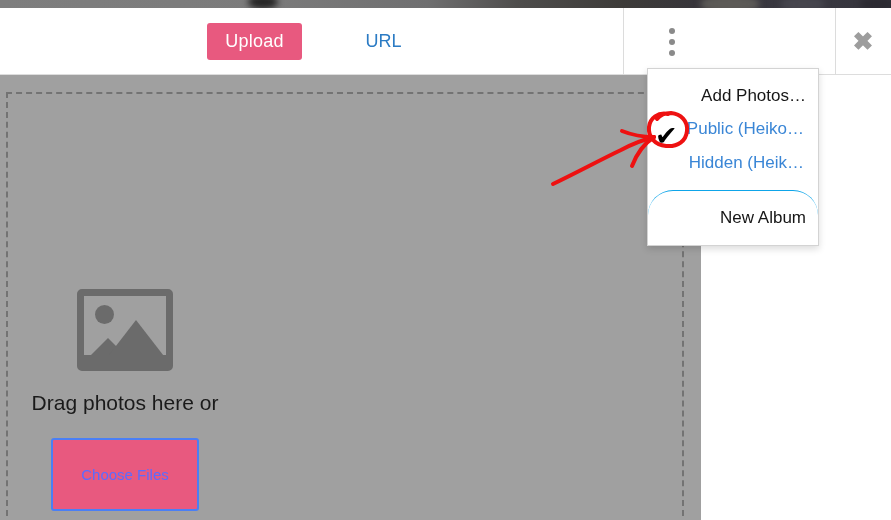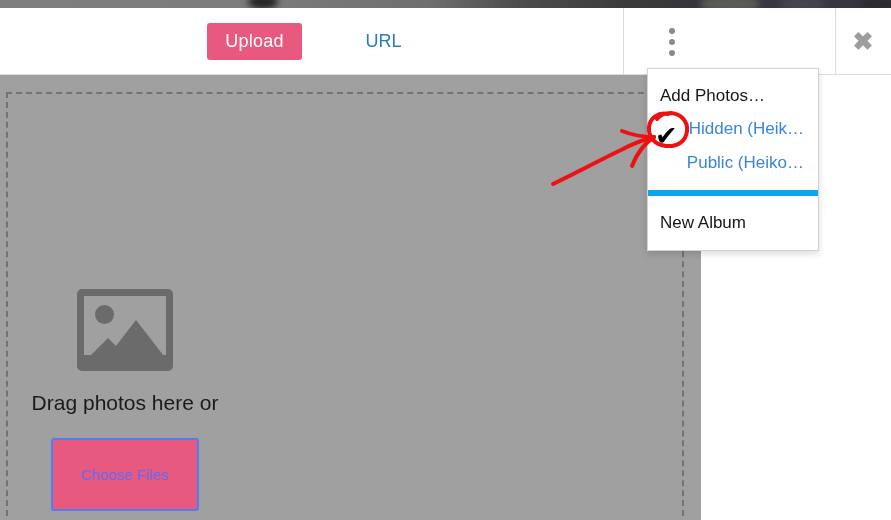--- a/index.html
+++ b/index.html
@@ -249,32 +249,32 @@
     left: 647px;
     top: 60px;
     width: 170px;
     background: #ffffff;
     border: 1px solid #d3d3d3;
     box-shadow: 0 3px 7px rgba(0,0,0,0.14);
     z-index: 40;
     padding: 0;
   }
   .menu-section { padding: 10px 0 11px 0; }
-  .menu-section + .menu-section { border-top: 6px solid #0ea5e9; }
+  .menu-section + .menu-section { border-top: 1px solid #0ea5e9; border-radius: 25px; }
 
   .menu-item {
     position: relative;
     display: block;
     padding: 6px 12px 6px 12px;
     font-size: 17px;
     line-height: 1.25;
     white-space: nowrap;
     overflow: hidden;
     cursor: pointer;
-    text-align: left;
+    text-align: right;
   }
   .menu-item.dark   { color: #161616; }
   .menu-item.link   { color: #3a86d6; text-align: right; padding-right: 14px; }
 
   
   #annotation-layer {
     position: absolute;
     left: 0; top: 0;
     width: 891px; height: 520px;
     pointer-events: none;
@@ -340,22 +340,22 @@
       <div id="drag-label">Drag photos here or</div>
 
       <button id="choose-files-button">Choose Files</button>
     </div>
   </div>
 
   <div id="album-dropdown">
 
     <div class="menu-section">
       <div class="menu-item dark">Add Photos…</div>
+      <div class="menu-item link">Public (Heiko…</div>
       <div class="menu-item link">Hidden (Heik…</div>
-      <div class="menu-item link">Public (Heiko…</div>
     </div>
 
     <div class="menu-section">
       <div class="menu-item dark">New Album</div>
     </div>
   </div>
 
   <div id="checkmark-glyph">✔</div>
 
 </div>

